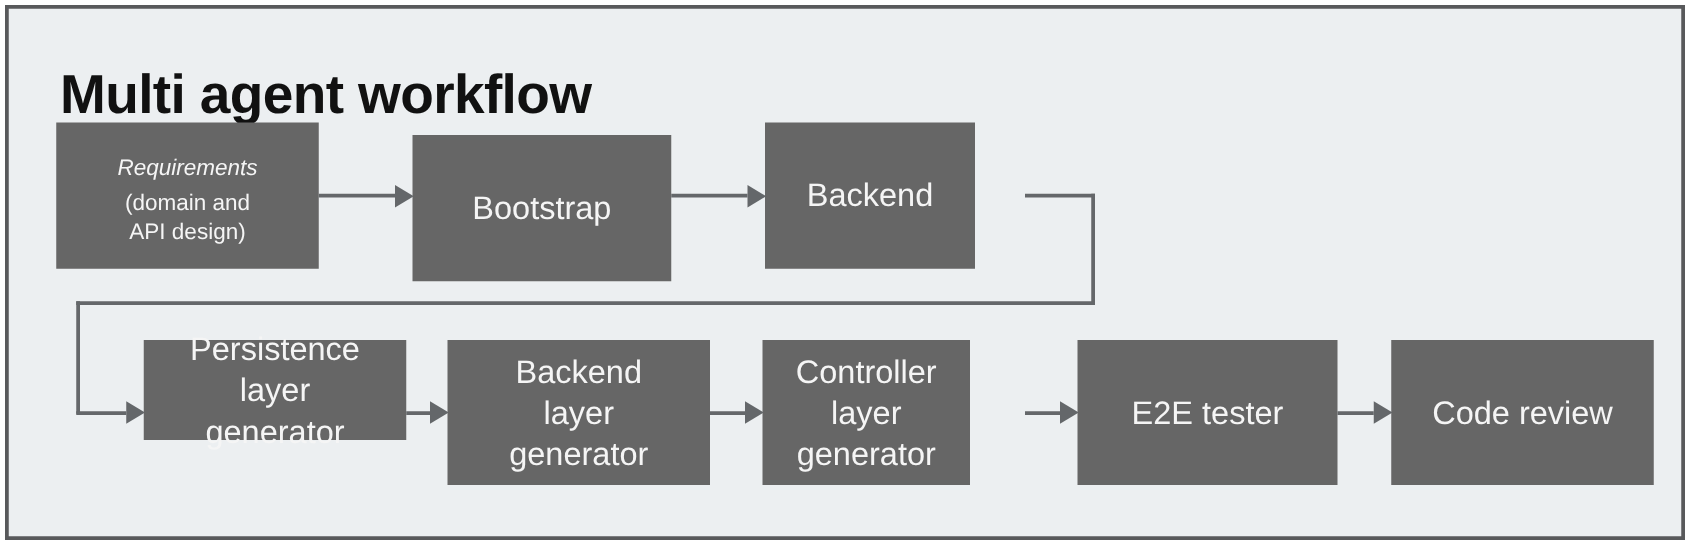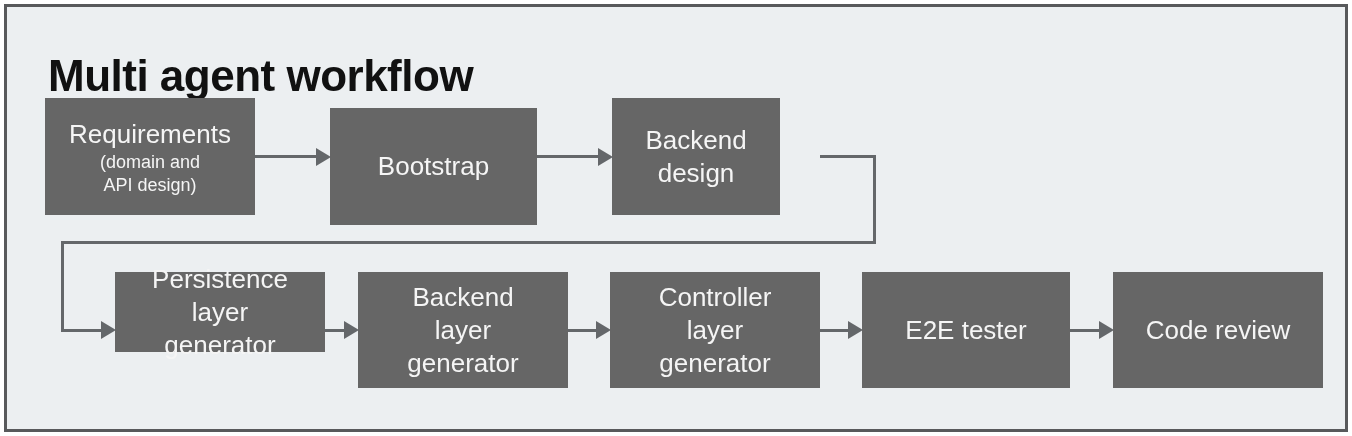--- a/index.html
+++ b/index.html
@@ -46,21 +46,21 @@
     color: var(--node-text);
     display: flex;
     flex-direction: column;
     align-items: center;
     justify-content: center;
     text-align: center;
     font-size: 26px;
     line-height: 33px;
   }
   .node .line { display: block; }
-  .node .main-big { font-size: 26px; line-height: 34px; }
+  .node .main-big { font-size: 18px; line-height: 34px; font-style: italic; }
   .node .sub { font-size: 18px; line-height: 23px; text-align: center; }
   .hline {
     position: absolute;
     height: 3px;
     background: var(--line);
   }
   .vline {
     position: absolute;
     width: 3px;
     background: var(--line);
@@ -87,36 +87,35 @@
     <span class="line sub">(domain and</span>
     <span class="line sub">API design)</span>
   </div>
 
   <div class="node" style="left:330px;top:108px;width:207px;height:117px">
     <span class="line">Bootstrap</span>
   </div>
 
   <div class="node" style="left:612px;top:98px;width:168px;height:117px">
     <span class="line">Backend</span>
-    <span class="line">design</span>
   </div>
 
   <div class="node" style="left:115px;top:272px;width:210px;height:80px">
     <span class="line">Persistence</span>
     <span class="line">layer</span>
     <span class="line">generator</span>
   </div>
 
   <div class="node" style="left:358px;top:272px;width:210px;height:116px">
     <span class="line">Backend</span>
     <span class="line">layer</span>
     <span class="line">generator</span>
   </div>
 
-  <div class="node" style="left:610px;top:272px;width:210px;height:116px">
+  <div class="node" style="left:610px;top:272px;width:166px;height:116px">
     <span class="line">Controller</span>
     <span class="line">layer</span>
     <span class="line">generator</span>
   </div>
 
   <div class="node" style="left:862px;top:272px;width:208px;height:116px">
     <span class="line">E2E tester</span>
   </div>
 
   <div class="node" style="left:1113px;top:272px;width:210px;height:116px">

